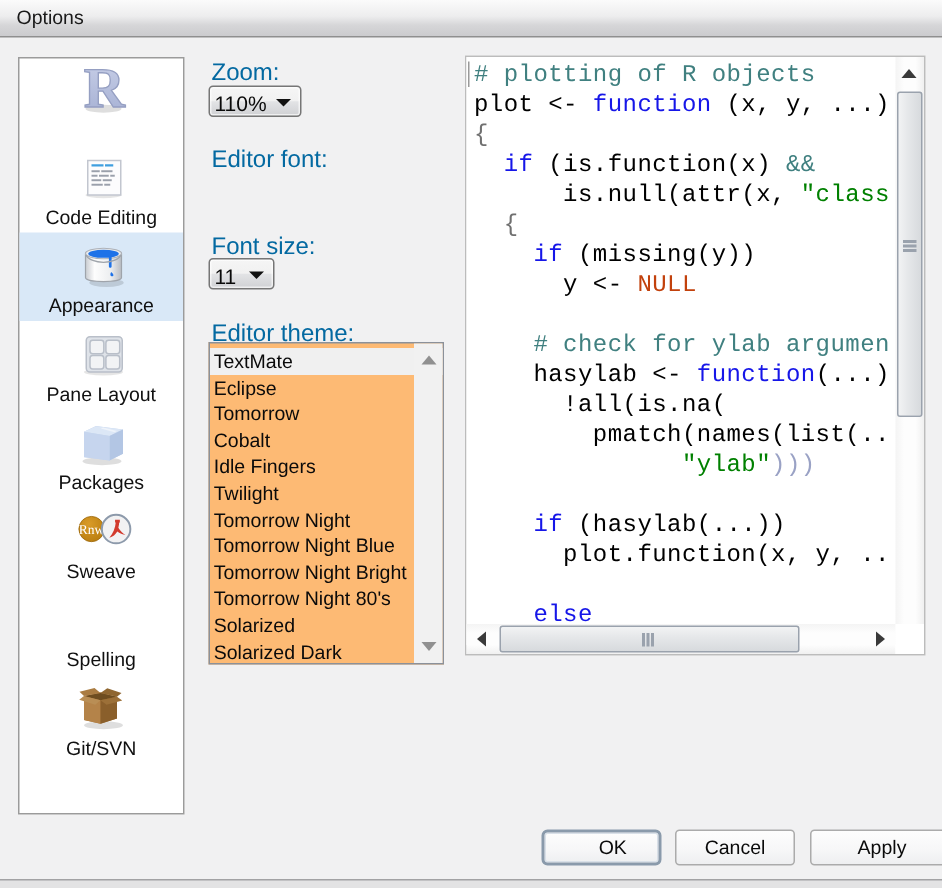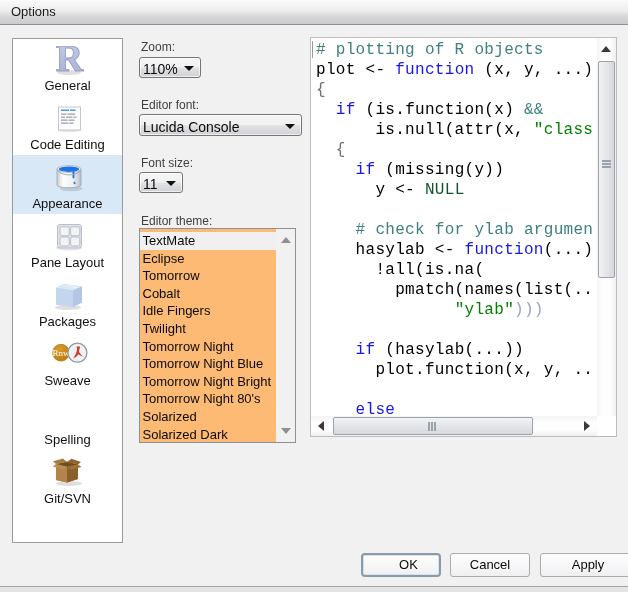--- a/index.html
+++ b/index.html
@@ -12,42 +12,42 @@
   .bottomstrip{position:absolute;left:0;top:586px;width:628px;height:6px;background:#e3e3e4;border-top:1px solid #a2a2a4;}
 
   
   .sidebar{position:absolute;left:12px;top:38px;width:111px;height:505px;background:#fff;border:1px solid #9b9b9b;box-sizing:border-box;}
   .sitem{position:absolute;left:0;width:109px;height:59px;text-align:center;}
   .sitem .lbl{position:absolute;left:0;right:0;top:41px;font-size:13px;color:#101010;}
   .sitem .ic{position:absolute;left:0;right:0;top:9px;height:36px;}
   .sitem.sel{background:#d9e8f7;}
 
   
-  .mlabel{position:absolute;font-size:12px;color:#404040;}
+  .mlabel{position:absolute;font-size:16px;color:#0369a1;}
   .combo{position:absolute;height:21px;border:1px solid #767676;border-radius:3px;box-sizing:border-box;
     background:linear-gradient(#f5f5f5 0%,#f1f1f1 48%,#e2e3e5 52%,#d0d1d4 100%);
     box-shadow:inset 0 0 0 1px rgba(255,255,255,0.65);}
   .combo .ct{position:absolute;left:3px;top:3px;font-size:14px;color:#0a0a0a;}
   .combo .arr{position:absolute;right:6px;top:8px;width:0;height:0;border-left:5px solid transparent;border-right:5px solid transparent;border-top:5px solid #111;}
   .listbox{position:absolute;left:139px;top:228px;width:157px;height:215px;background:#fdba74;border:1px solid #8b919a;box-sizing:border-box;}
   .lrow{position:relative;height:17.6px;font-size:13px;color:#0a0a0a;padding-left:2.5px;line-height:17.6px;}
   .lrow.sel{background:#f0f0f0;}
   .lsb{position:absolute;right:0;top:0;width:19px;height:213px;background:#f1f1f1;}
   .lsb .up,.lsb .dn{position:absolute;left:4.5px;width:0;height:0;border-left:5px solid transparent;border-right:5px solid transparent;}
   .lsb .up{top:8px;border-bottom:6px solid #909090;}
   .lsb .dn{bottom:8px;border-top:6px solid #909090;}
 
   
   .codepanel{position:absolute;left:310px;top:37px;width:307px;height:400px;border:1px solid #bcbcbc;background:#fff;box-sizing:border-box;}
   .codearea{position:absolute;left:0;top:0;width:286px;height:392px;overflow:hidden;background:#fff;}
   pre.code{margin:0;position:absolute;left:5px;top:2px;font-family:"Liberation Mono",monospace;font-size:16px;line-height:20px;letter-spacing:0.3px;color:#000;}
   pre.code .c{color:#408080;}
   pre.code .k{color:#1616e8;}
   pre.code .s{color:#008000;}
-  pre.code .n{color:#14532d;}
+  pre.code .n{color:#c2410c;}
   pre.code .b{color:#707070;}
   .caret{position:absolute;left:1px;top:3px;width:1px;height:17px;background:#9a9a9a;}
 
   
   .vsb{position:absolute;right:0;top:0;width:19px;height:392px;background:linear-gradient(to right,#f4f4f4,#fdfdfd 30%,#fdfdfd 70%,#f0f0f0);}
   .vsb .tri-up{position:absolute;left:4px;top:8px;width:0;height:0;border-left:5.5px solid transparent;border-right:5.5px solid transparent;border-bottom:6px solid #3a3a3a;}
   .vsb .tri-dn{position:absolute;left:4px;bottom:8px;width:0;height:0;border-left:5.5px solid transparent;border-right:5.5px solid transparent;border-top:6px solid #3a3a3a;}
   .vthumb{position:absolute;left:1px;top:23px;width:15px;height:215px;border:1px solid #9aa2ad;border-radius:2px;
     background:linear-gradient(to right,#f2f3f4,#e6e8ea 40%,#d7dadd);}
   .vthumb .grip{position:absolute;left:3px;top:98px;width:9px;height:1.5px;background:#9aa2ad;box-shadow:0 3px 0 #9aa2ad,0 6px 0 #9aa2ad;}
@@ -78,21 +78,20 @@
       <svg width="34" height="36" viewBox="0 0 34 36">
         <defs>
               <linearGradient id="rg" x1="0" y1="0" x2="0" y2="1">
           <stop offset="0" stop-color="#c9d0e8"></stop>
                 <stop offset="1" stop-color="#a3aed2"></stop>
               </linearGradient>
             </defs>
         <ellipse cx="18" cy="26.5" rx="12" ry="2.6" fill="#000" opacity="0.13"></ellipse>
         <text x="18.5" y="25" text-anchor="middle" font-family="Liberation Serif,serif" font-weight="bold" font-size="38" fill="url(#rg)" stroke="#959fc2" stroke-width="0.9">R</text>
       </svg></div>
-        <div class="lbl">General</div>
       </div>
     <div class="sitem" style="top:57px">
         <div class="ic" id="ic-code">
       <svg width="34" height="36" viewBox="0 0 34 36">
         <ellipse cx="18" cy="25" rx="12" ry="2.2" fill="#000" opacity="0.10"></ellipse>
         <rect x="7.5" y="2" width="22" height="23" fill="#fcfcfd" stroke="#c2c6cf" stroke-width="1"></rect>
         <rect x="10" y="4.5" width="8" height="1.5" fill="#3f9fdf"></rect>
         <rect x="19" y="4.5" width="5.5" height="1.5" fill="#3f9fdf"></rect>
         <g fill="#9aa0ab">
           <rect x="10" y="8.5" width="5.5" height="1.3"></rect>
@@ -190,24 +189,20 @@
       </div>
   </div>
 
   <div class="mlabel" style="left:141px;top:40px;">Zoom:</div>
   <div class="combo" style="left:139px;top:57px;width:62px;">
       <span class="ct">110%</span>
       <span class="arr"></span>
     </div>
 
   <div class="mlabel" style="left:141px;top:98px;">Editor font:</div>
-  <div class="combo" style="left:139px;top:114px;width:163px;height:22px;">
-      <span class="ct" style="top:4px;">Lucida Console</span>
-      <span class="arr" style="top:9px;"></span>
-    </div>
 
   <div class="mlabel" style="left:141px;top:156px;">Font size:</div>
   <div class="combo" style="left:139px;top:172px;width:44px;">
       <span class="ct">11</span>
       <span class="arr"></span>
     </div>
 
   <div class="mlabel" style="left:141px;top:214px;text-align:center;">Editor theme:</div>
   <div class="listbox">
     <div style="height:3px"></div>

